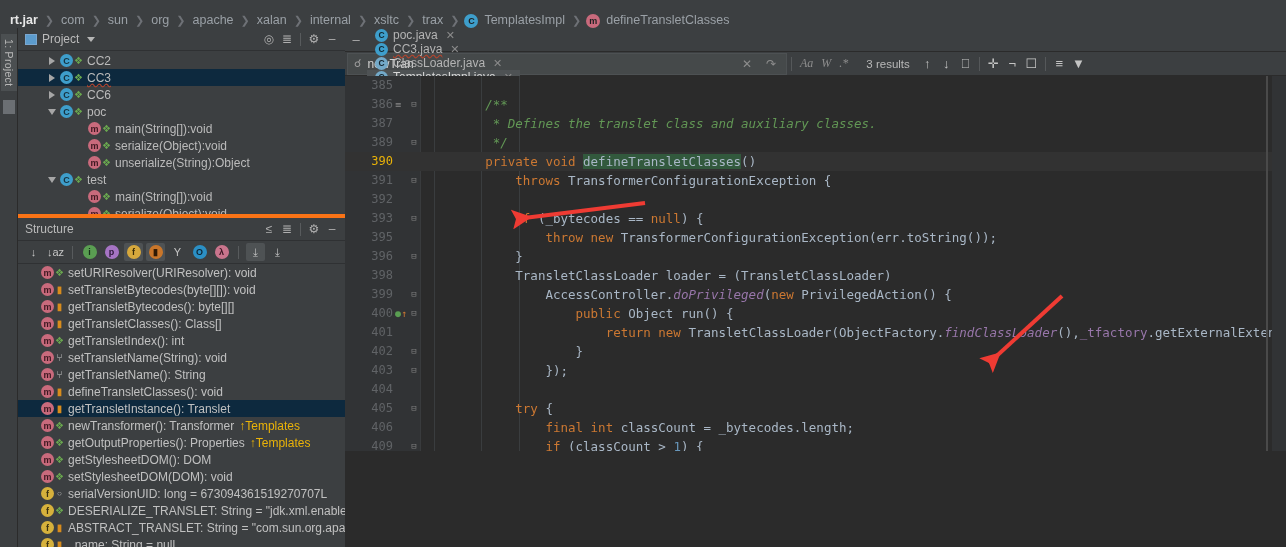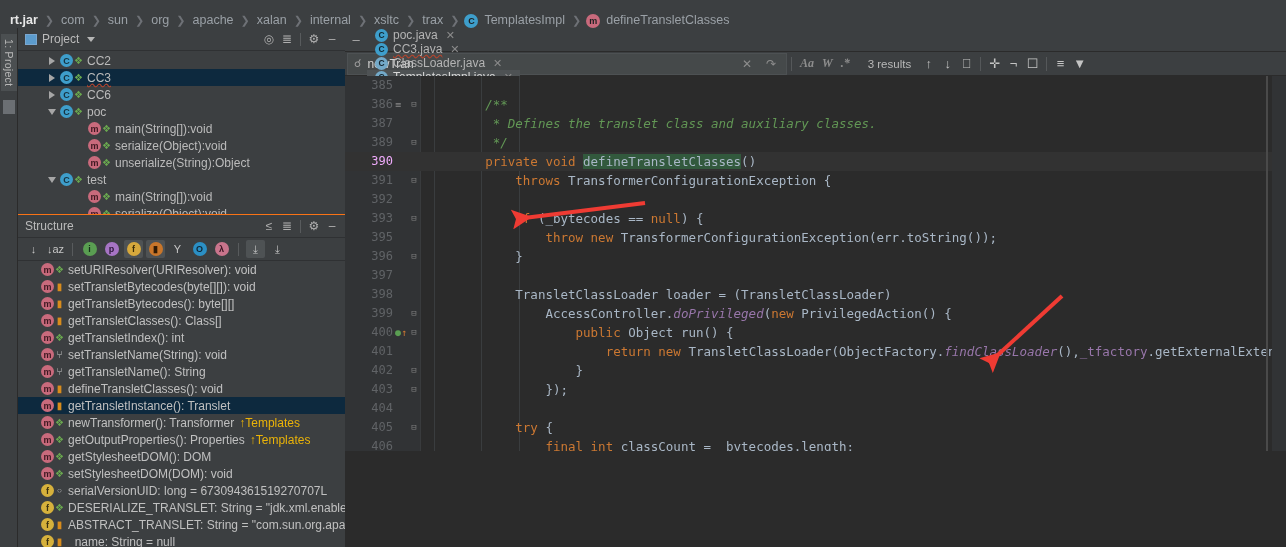--- a/index.html
+++ b/index.html
@@ -105,21 +105,21 @@
   .lk-green { color: #6aa84f; }
   .lk-orange { color: #d88c1c; }
   .lk-prot { color: #c9c9c9; }
   .lk-dot { color: #bdbdbd; font-size: 8px; }
   .tlabel { margin-left: 3px; }
   .spell-err { text-decoration: underline wavy #b1442e; text-decoration-skip-ink: none; }
 
   
   .structure-panel {
     position: absolute; left: 18px; top: 214px; width: 327px; height: 333px;
-    background: #3c3f41; border-top: 1px solid #f97316;
+    background: #3c3f41; border-top: 4px solid #f97316;
   }
   .struct-toolbar {
     height: 23px; display: flex; align-items: center; gap: 3px;
     padding: 0 4px 0 6px; border-bottom: 1px solid #2f3133;
   }
   .tb-ico {
     width: 19px; height: 18px; display: flex; align-items: center;
     justify-content: center; font-size: 11px; color: #c6c6c6; border-radius: 2px;
   }
   .tb-ico.on { background: #4e5254; }
@@ -181,21 +181,21 @@
     border-bottom: 1px solid #2b2b2b; font-size: 12px; color: #b9b9b9;
   }
   .find-input-wrap {
     width: 440px; height: 22px; background: #45494a; display: flex;
     align-items: center; gap: 6px; padding: 0 6px; margin-left: 2px;
     border: 1px solid #4d5153;
   }
   .find-q { color: #a0a0a0; font-size: 11px; }
   .find-val { color: #d2d2d2; font-size: 12px; flex: 1; }
   .fi { color: #8d8d8d; font-size: 12px; padding: 0 4px; }
-  .fi.mono { font-family: "Liberation Serif", serif; font-style: italic; font-weight: bold; }
+  .fi.mono { font-family: "Liberation Serif", serif; font-style: italic; }
   .fsep { width: 1px; height: 14px; background: #55585a; margin: 0 4px; }
   .results { color: #b9b9b9; font-size: 11.5px; padding: 0 8px 0 14px; }
   .fbtn { width: 19px; display:flex; align-items:center; justify-content:center;
           color:#c4c4c4; font-size: 13px; }
 
   
   .code-wrap { position: relative; height: 375px; background: #2b2b2b; overflow: hidden; }
   .gutter {
     position: absolute; left: 0; top: 0; width: 62px; height: 471px;
     background: #313335;
@@ -211,21 +211,21 @@
   }
   .ln {
     position: relative; height: 19px; white-space: pre;
     display: flex; align-items: center;
   }
   .ln.cur { background: #323232; }
   .lnum {
     position: absolute; left: 0; width: 48px; text-align: right;
     color: #606366; font-size: 12px; font-family: "DejaVu Sans Mono", monospace;
   }
-  .ln.cur .lnum { color: #f0abfc; }
+  .ln.cur .lnum { color: #eab308; }
   .ltext { margin-left: 80px; color: #a9b7c6; }
   .gmark {
     position: absolute; left: 50px; font-size: 10px; color: #5a9e52;
   }
   .foldmk {
     position: absolute; left: 64px; width: 10px; text-align: center;
     color: #808080; font-size: 9px;
   }
   .guide {
     position: absolute; left: 89px; top: 0; width: 1px; height: 471px;
@@ -567,21 +567,20 @@
           <div class="ln"><span class="lnum">385</span><span class="ltext"></span></div>
           <div class="ln"><span class="lnum">386</span><span class="gmark" style="color: rgb(138, 138, 138);">≡</span><span class="foldmk">⊟</span><span class="ltext"><span class="pln">        </span><span class="cm">/**</span></span></div>
           <div class="ln"><span class="lnum">387</span><span class="ltext"><span class="cm">         * Defines the translet class and auxiliary classes.</span></span></div>
           <div class="ln"><span class="lnum">389</span><span class="foldmk">⊟</span><span class="ltext"><span class="cm">         */</span></span></div>
           <div class="ln cur"><span class="lnum">390</span><span class="ltext"><span class="pln">        </span><span class="kw">private void </span><span class="hl">defineTransletClasses</span><span class="pln">()</span></span></div>
           <div class="ln"><span class="lnum">391</span><span class="foldmk">⊟</span><span class="ltext"><span class="pln">            </span><span class="kw">throws </span><span class="pln">TransformerConfigurationException {</span></span></div>
           <div class="ln"><span class="lnum">392</span><span class="ltext"></span></div>
           <div class="ln"><span class="lnum">393</span><span class="foldmk">⊟</span><span class="ltext"><span class="pln">            </span><span class="kw">if</span><span class="pln"> (_bytecodes == </span><span class="kw">null</span><span class="pln">) {</span></span></div>
           <div class="ln"><span class="lnum">395</span><span class="ltext"><span class="pln">                </span><span class="kw">throw new </span><span class="pln">TransformerConfigurationException(err.toString());</span></span></div>
           <div class="ln"><span class="lnum">396</span><span class="foldmk">⊟</span><span class="ltext"><span class="pln">            }</span></span></div>
-          <div class="ln"><span class="lnum">397</span><span class="ltext"></span></div>
           <div class="ln"><span class="lnum">398</span><span class="ltext"><span class="pln">            TransletClassLoader loader = (TransletClassLoader)</span></span></div>
           <div class="ln"><span class="lnum">399</span><span class="foldmk">⊟</span><span class="ltext"><span class="pln">                AccessController.</span><span class="st">doPrivileged</span><span class="pln">(</span><span class="kw">new </span><span class="pln">PrivilegedAction() {</span></span></div>
           <div class="ln"><span class="lnum">400</span><span class="gmark">●<span style="color:#cc7832">↑</span></span><span class="foldmk">⊟</span><span class="ltext"><span class="pln">                    </span><span class="kw">public </span><span class="pln">Object run() {</span></span></div>
           <div class="ln"><span class="lnum">401</span><span class="ltext"><span class="pln">                        </span><span class="kw">return new </span><span class="pln">TransletClassLoader(ObjectFactory.</span><span class="st">findClassLoader</span><span class="pln">(),</span><span class="fld">_tfactory</span><span class="pln">.getExternalExtensionsMap());</span></span></div>
           <div class="ln"><span class="lnum">402</span><span class="foldmk">⊟</span><span class="ltext"><span class="pln">                    }</span></span></div>
           <div class="ln"><span class="lnum">403</span><span class="foldmk">⊟</span><span class="ltext"><span class="pln">                });</span></span></div>
           <div class="ln"><span class="lnum">404</span><span class="ltext"></span></div>
           <div class="ln"><span class="lnum">405</span><span class="foldmk">⊟</span><span class="ltext"><span class="pln">            </span><span class="kw">try</span><span class="pln"> {</span></span></div>
           <div class="ln"><span class="lnum">406</span><span class="ltext"><span class="pln">                </span><span class="kw">final int </span><span class="pln">classCount = _bytecodes.length;</span></span></div>
           <div class="ln"><span class="lnum">409</span><span class="foldmk">⊟</span><span class="ltext"><span class="pln">                </span><span class="kw">if</span><span class="pln"> (classCount &gt; </span><span class="num">1</span><span class="pln">) {</span></span></div>

